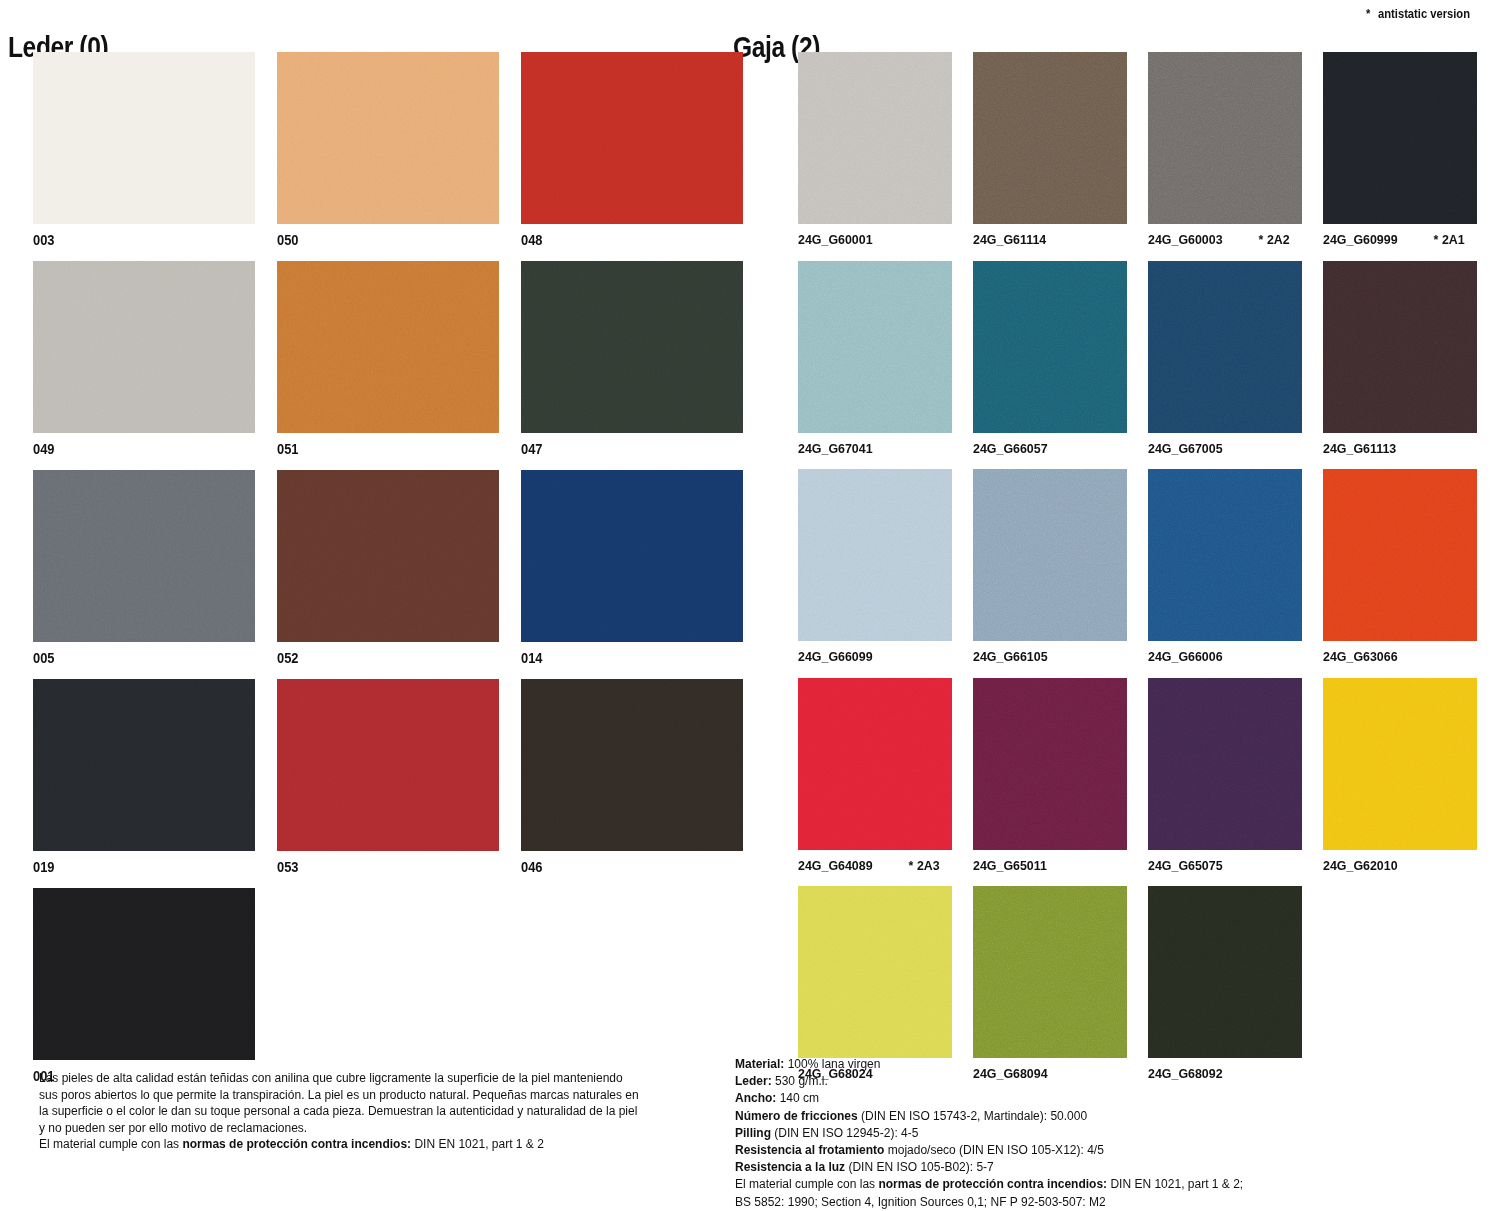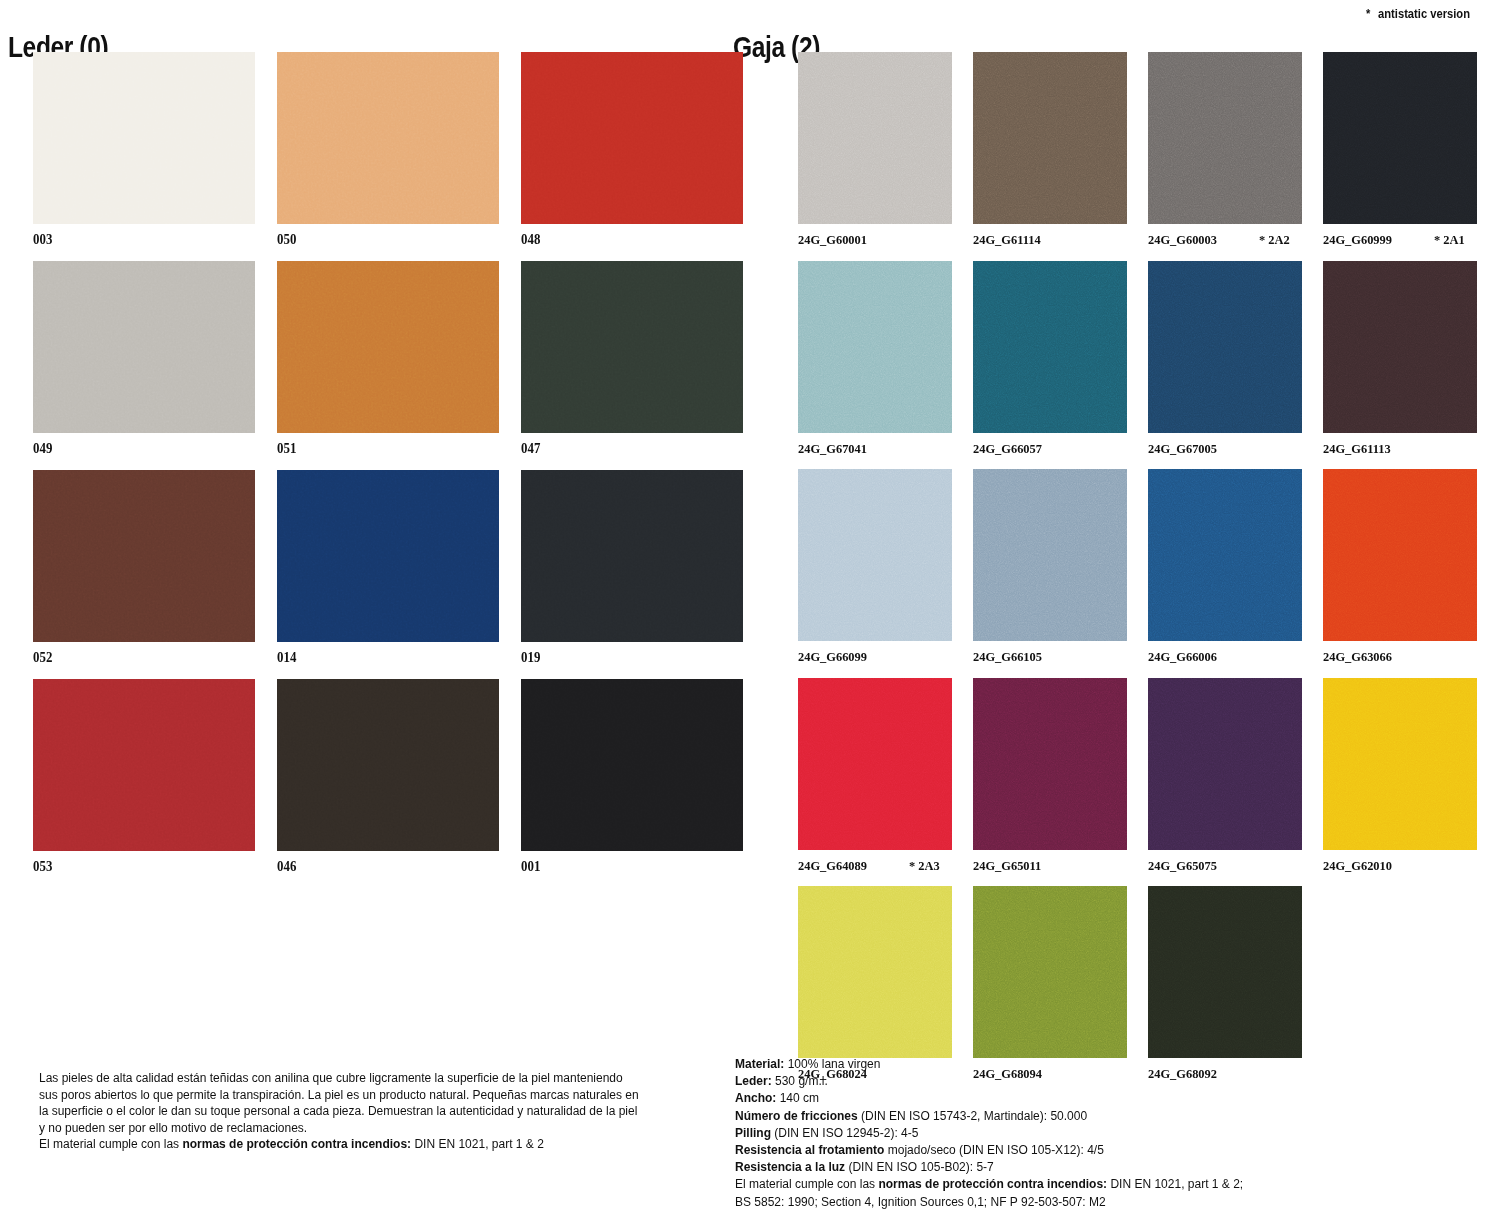--- a/index.html
+++ b/index.html
@@ -47,21 +47,21 @@
     grid-template-columns:repeat(3, 222px);
     column-gap:22px;
     row-gap:0;
   }
   .grid-fabric {
     grid-template-columns:repeat(4, 154px);
     column-gap:21px;
     row-gap:0;
   }
 
-  .swatch-cell { position:relative;font-family:Liberation Serif, serif; }
+  .swatch-cell { position:relative; }
   .swatch-chip {
     position:relative;
     width:100%;
     overflow:hidden;
     background-repeat:repeat;
   }
   .grid-leather .swatch-chip { height:172px; }
   .grid-fabric  .swatch-chip { height:172px; }
 
   
@@ -182,20 +182,30 @@
           <div class="swatch-chip" style="background: rgb(50, 60, 52);">
             <svg class="tex" width="100%" height="100%" preserveAspectRatio="none">
               <rect width="100%" height="100%" filter="url(#leatherGrain)" opacity="0.26" style="mix-blend-mode: overlay;"></rect>
             </svg>
           </div>
           <div class="swatch-label">
             <span class="code">047</span>
           </div>
         </div>
         <div class="swatch-cell">
+          <div class="swatch-chip" style="background: rgb(105, 110, 116);">
+            <svg class="tex" width="100%" height="100%" preserveAspectRatio="none">
+              <rect width="100%" height="100%" filter="url(#leatherGrain)" opacity="0.26" style="mix-blend-mode: overlay;"></rect>
+            </svg>
+          </div>
+          <div class="swatch-label">
+            <span class="code">005</span>
+          </div>
+        </div>
+        <div class="swatch-cell">
           <div class="swatch-chip" style="background: rgb(101, 57, 46);">
             <svg class="tex" width="100%" height="100%" preserveAspectRatio="none">
               <rect width="100%" height="100%" filter="url(#leatherGrain)" opacity="0.26" style="mix-blend-mode: overlay;"></rect>
             </svg>
           </div>
           <div class="swatch-label">
             <span class="code">052</span>
           </div>
         </div>
         <div class="swatch-cell">

